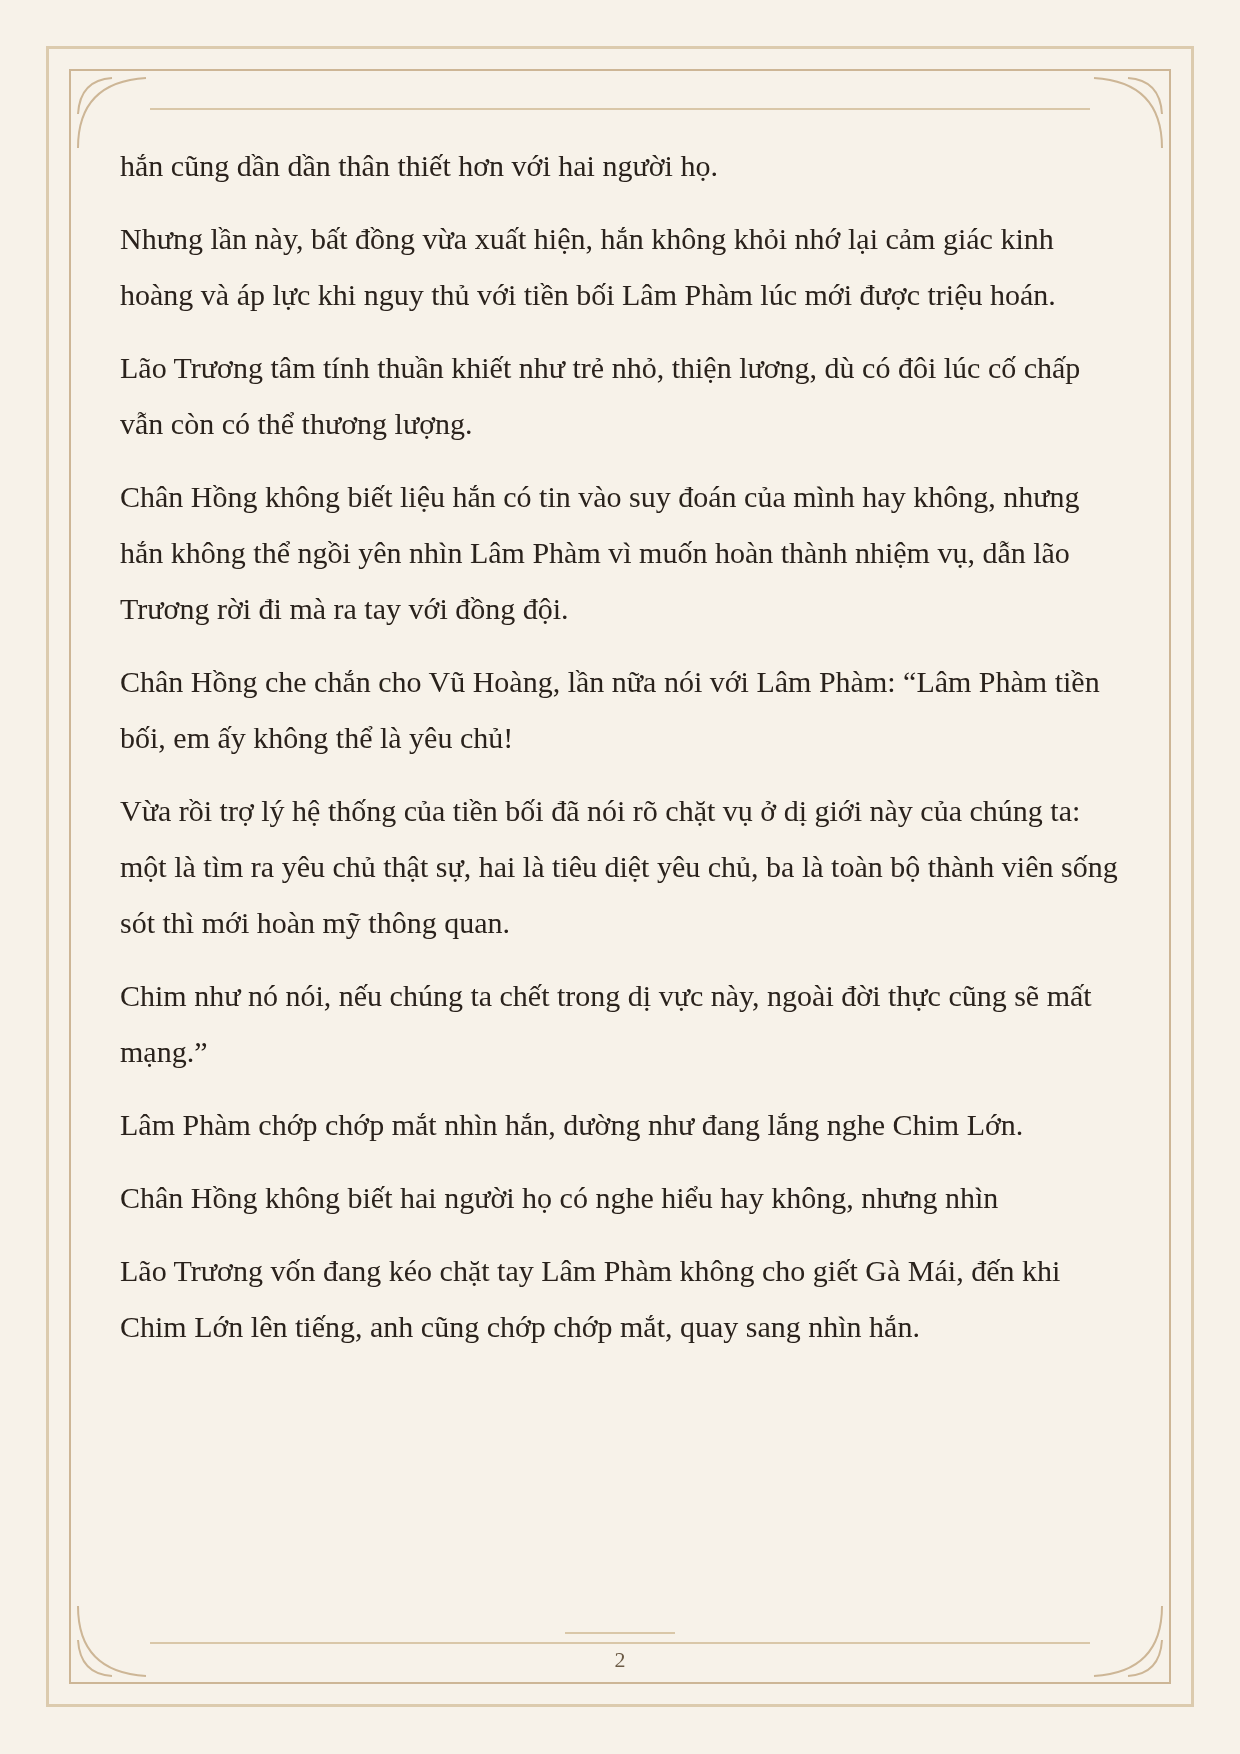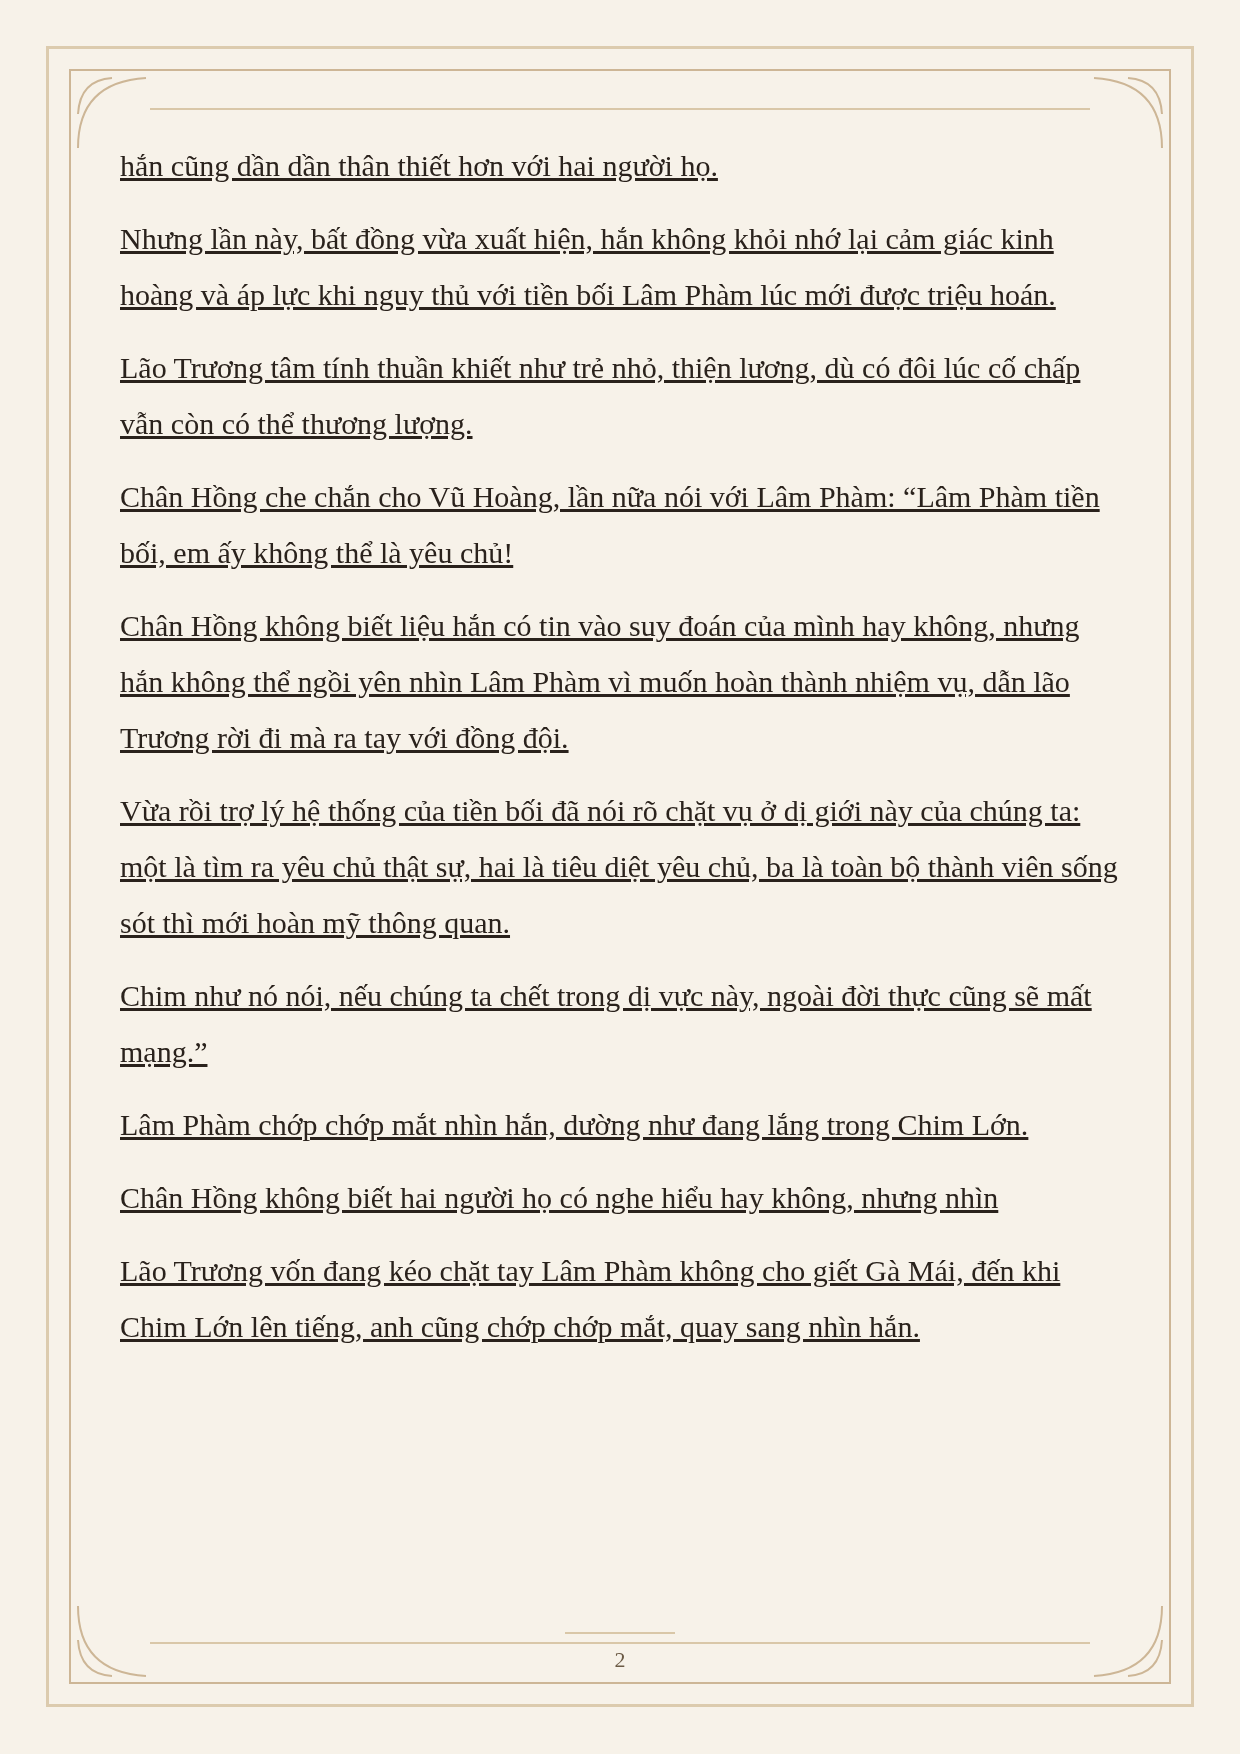--- a/index.html
+++ b/index.html
@@ -25,21 +25,21 @@
   .corner svg { width:80px; height:80px; display:block; }
   .c-tl { left:76px; top:76px; }
   .c-tr { left:1084px; top:76px; transform:scaleX(-1); }
   .c-bl { left:76px; top:1598px; transform:scaleY(-1); }
   .c-br { left:1084px; top:1598px; transform:scale(-1,-1); }
   .content {
     position:absolute; left:120px; top:138px; width:1000px;
   }
   .para {
     margin:0 0 17px 0;
-    font-size:30px; line-height:56px;text-decoration:underline;
+    font-size:30px; line-height:56px;
   }
   .page-number {
     position:absolute; left:0; width:1240px; top:1647px; text-align:center;
     font-size:22px; color:#6b5a45;
   }
 </style>
 </head>
 <body>
 
 <div class="frame-outer"></div>
@@ -69,24 +69,24 @@
       <path d="M2 38 Q4 4 36 2" fill="none" stroke="#cdb696" stroke-width="2"></path>
     </svg>
 </div>
 
 <div class="rule rule-top"></div>
 
 <div class="content">
   <p class="para">hắn cũng dần dần thân thiết hơn với hai người họ.</p>
   <p class="para">Nhưng lần này, bất đồng vừa xuất hiện, hắn không khỏi nhớ lại cảm giác kinh hoàng và áp lực khi nguy thủ với tiền bối Lâm Phàm lúc mới được triệu hoán.</p>
   <p class="para">Lão Trương tâm tính thuần khiết như trẻ nhỏ, thiện lương, dù có đôi lúc cố chấp vẫn còn có thể thương lượng.</p>
+  <p class="para">Chân Hồng không biết liệu hắn có tin vào suy đoán của mình hay không, nhưng hắn không thể ngồi yên nhìn Lâm Phàm vì muốn hoàn thành nhiệm vụ, dẫn lão Trương rời đi mà ra tay với đồng đội.</p>
   <p class="para">Chân Hồng che chắn cho Vũ Hoàng, lần nữa nói với Lâm Phàm: “Lâm Phàm tiền bối, em ấy không thể là yêu chủ!</p>
-  <p class="para">Chân Hồng không biết liệu hắn có tin vào suy đoán của mình hay không, nhưng hắn không thể ngồi yên nhìn Lâm Phàm vì muốn hoàn thành nhiệm vụ, dẫn lão Trương rời đi mà ra tay với đồng đội.</p>
   <p class="para">Vừa rồi trợ lý hệ thống của tiền bối đã nói rõ chặt vụ ở dị giới này của chúng ta: một là tìm ra yêu chủ thật sự, hai là tiêu diệt yêu chủ, ba là toàn bộ thành viên sống sót thì mới hoàn mỹ thông quan.</p>
   <p class="para">Chim như nó nói, nếu chúng ta chết trong dị vực này, ngoài đời thực cũng sẽ mất mạng.”</p>
-  <p class="para">Lâm Phàm chớp chớp mắt nhìn hắn, dường như đang lắng trong Chim Lớn.</p>
+  <p class="para">Lâm Phàm chớp chớp mắt nhìn hắn, dường như đang lắng nghe Chim Lớn.</p>
   <p class="para">Chân Hồng không biết hai người họ có nghe hiểu hay không, nhưng nhìn</p>
   <p class="para">Lão Trương vốn đang kéo chặt tay Lâm Phàm không cho giết Gà Mái, đến khi Chim Lớn lên tiếng, anh cũng chớp chớp mắt, quay sang nhìn hắn.</p>
 </div>
 
 <div class="rule rule-short"></div>
 <div class="rule rule-bottom"></div>
 <div class="page-number">2</div>
 
 </body></html>

